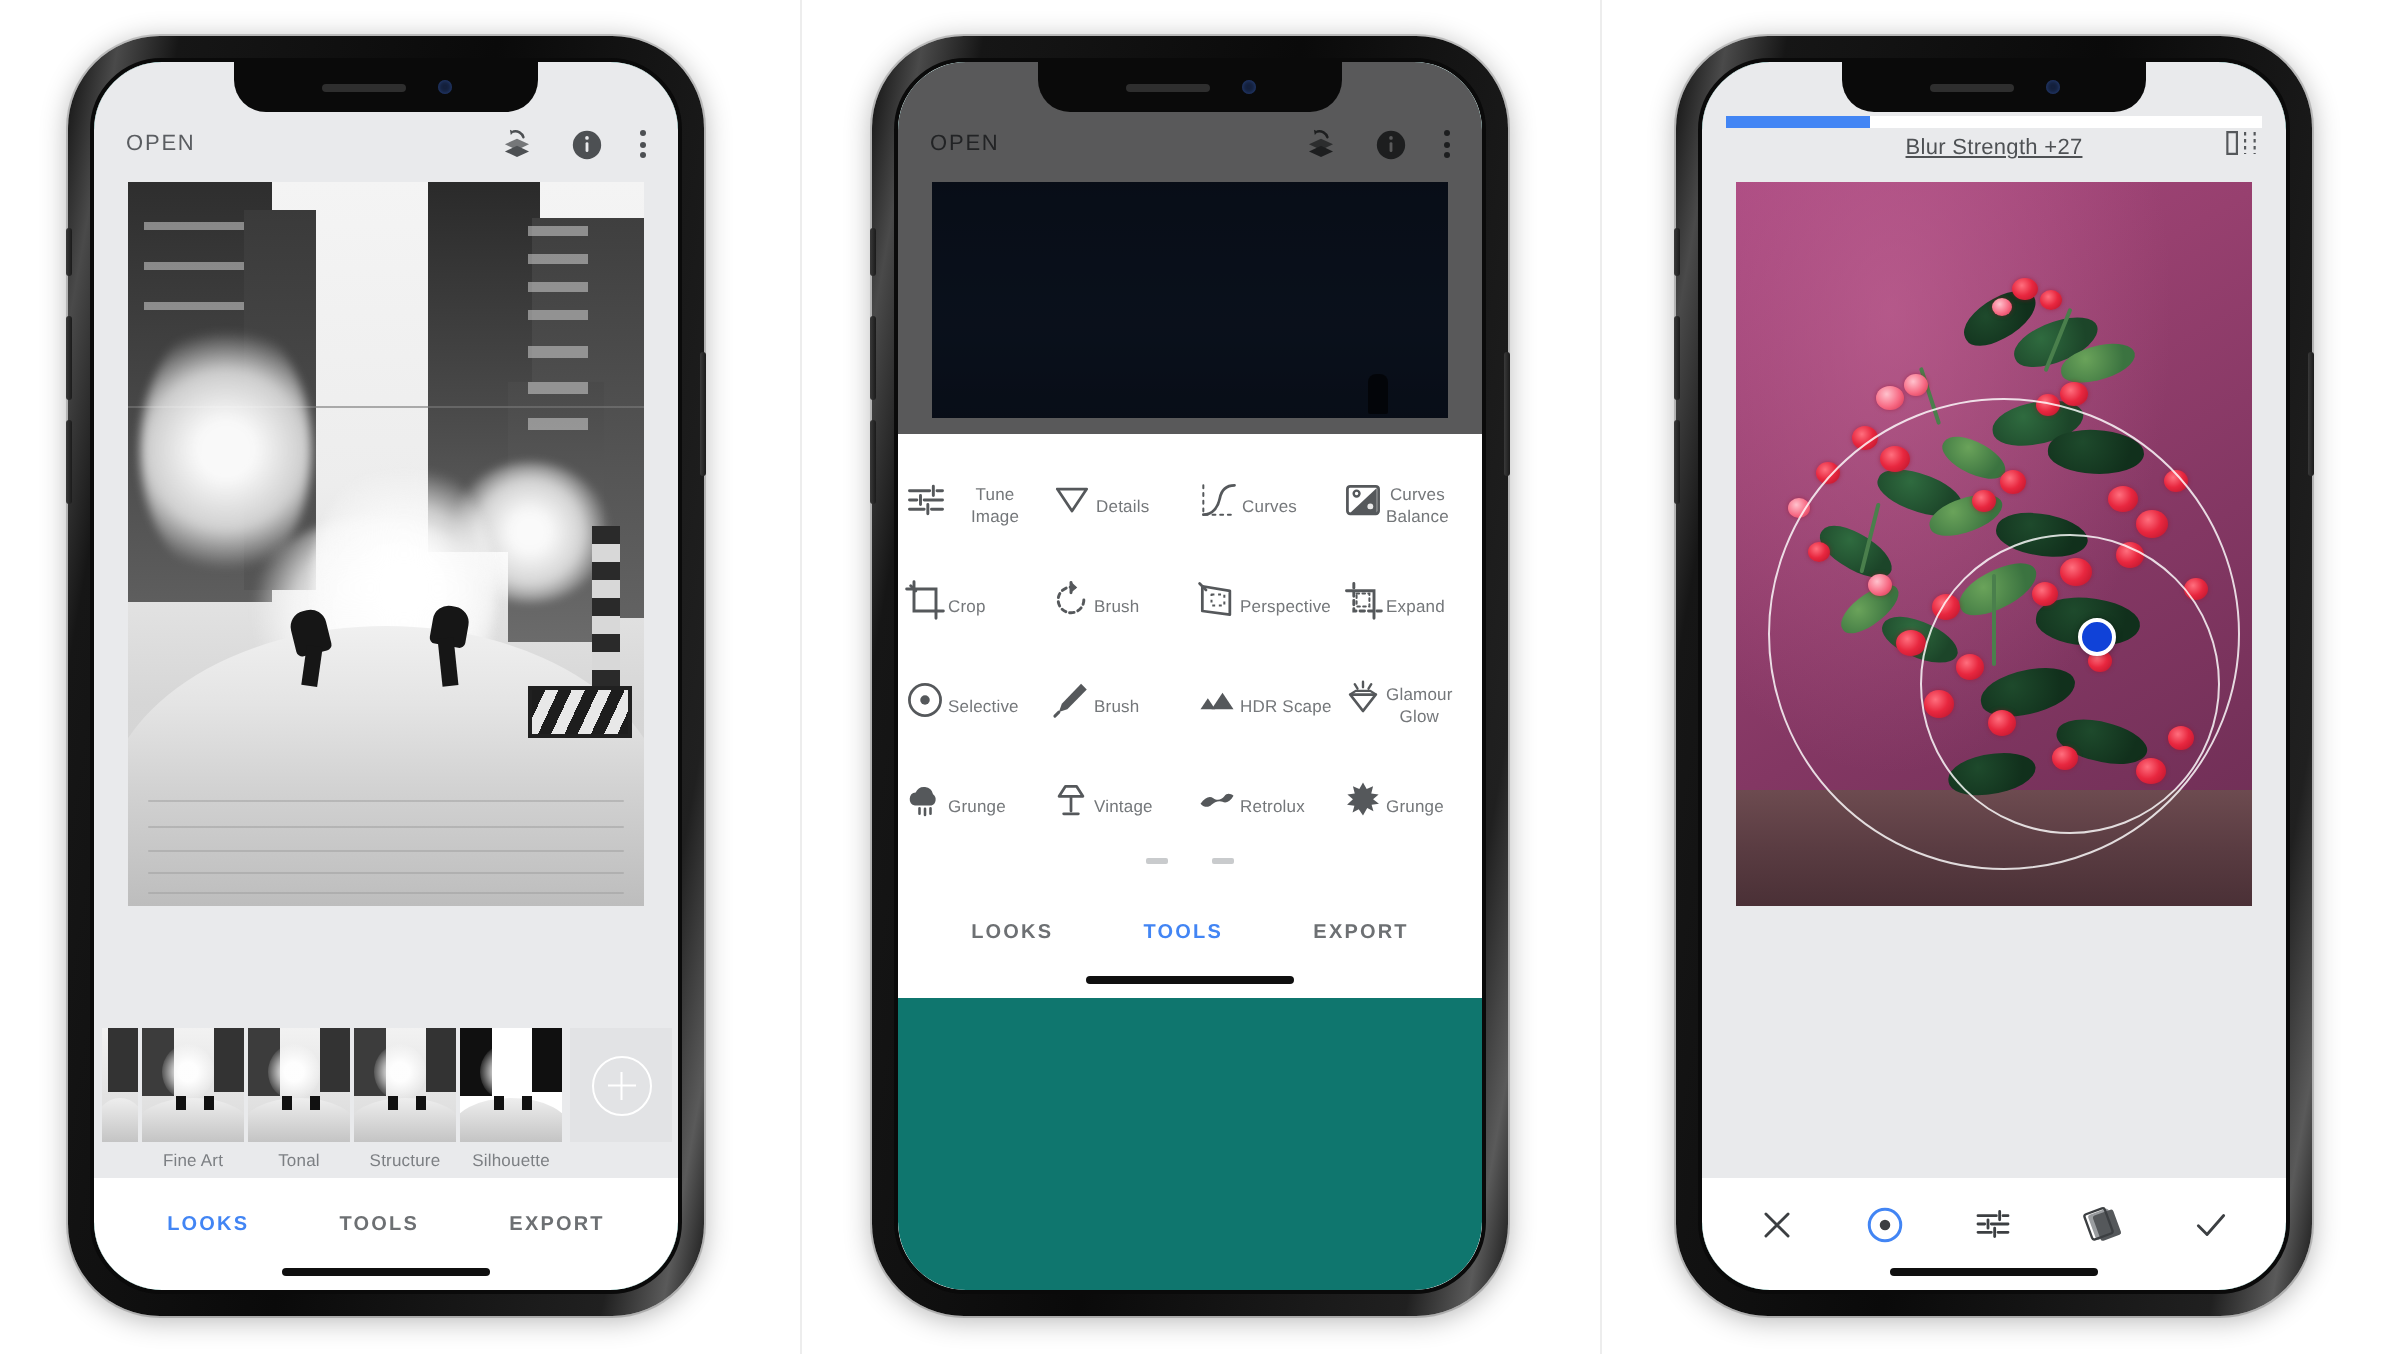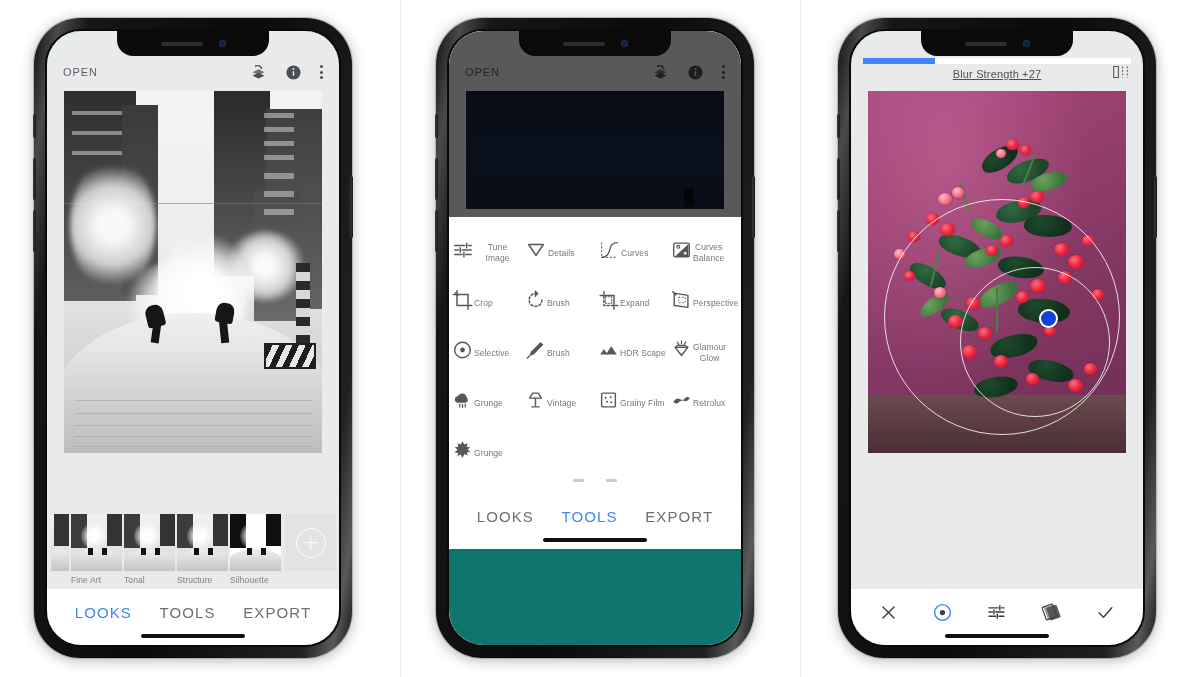--- a/index.html
+++ b/index.html
@@ -205,21 +205,21 @@
   .thumb .mini-steam {
     position:absolute; left:10px; top:8px; width:26px; height:28px; border-radius:50%;
     background:radial-gradient(circle,rgba(255,255,255,0.95) 25%,rgba(255,255,255,0) 75%);
   }
   .thumb .mini-snow { position:absolute; left:-4px; right:-4px; bottom:0; height:22px;
     background:linear-gradient(180deg,#eee,#c4c4c4); border-radius:50% 50% 0 0 / 70% 70% 0 0; }
   .thumb .mini-fig { position:absolute; width:5px; height:7px; background:#111; bottom:16px; }
   .thumb-hi .mini-sky { background:linear-gradient(180deg,#ffffff,#e6e6e6); filter:contrast(1.5); }
   .thumb-hi .mini-l, .thumb-hi .mini-r { background:#101010; }
   .thumb-label {
-    font-size:8.5px; color:#7c7f83; 
+    font-size:8.5px; color:#7c7f83; text-align:center;
     margin-top:4px; white-space:nowrap; letter-spacing:0.1px;
   }
   .add-look {
     width:51px; height:57px; flex:0 0 51px;
     background:#e2e3e5;
     display:flex; align-items:center; justify-content:center;
     margin-left:2px;
   }
   .plus-circle {
     width:30px; height:30px; border-radius:50%;
@@ -236,21 +236,21 @@
   .tabs {
     flex:0 0 56px;
     background:#ffffff;
     display:flex;
     align-items:center;
     justify-content:space-around;
     padding: 0 14px 10px 14px;
     position:relative;
   }
   .tab {
-    font-size:15px; letter-spacing:1.1px; color:#6d7073; font-weight:400;text-align:center;
+    font-size:10px; letter-spacing:1.1px; color:#6d7073; font-weight:700;text-align:center;
   }
   .tab.active { color:#4285F4; }
   .home-ind {
     position:absolute; bottom:7px; left:50%; transform:translateX(-50%);
     width:104px; height:4px; border-radius:3px; background:#0f0f0f;
   }
   .dim-overlay {
     position:absolute; inset:0; background:rgba(0,0,0,0.62); z-index:20; pointer-events:none;
   }
   .navy-photo {
@@ -648,42 +648,42 @@
                   <path d="M19 12a7 7 0 1 1-3.5-6.1" stroke-dasharray="2.4 2.2"></path>
                   <path d="M12 2.5v5.5"></path>
                   <path d="M15.4 5.2 12 2 12 8z" fill="#55585b" stroke="none"></path>
                 </svg>
               </span>
               <span class="tool-label">Brush</span>
             </div>
 
             <div class="tool">
               <span class="tool-icon">
+                <svg width="23" height="22" viewBox="0 0 24 24" fill="none" stroke="#55585b" stroke-width="1.5" stroke-linejoin="round">
+                  <path d="M4 4.5 19 7v13L4 18z"></path>
+                  <path d="M9 9h7v6H9z" stroke-dasharray="1.6 2" stroke-width="1.1"></path>
+                  <path d="M2.5 3 6 6.5" stroke-linecap="round"></path>
+                </svg>
+              </span>
+              <span class="tool-label">Perspective</span>
+            </div>
+
+            <div class="tool">
+              <span class="tool-icon">
                 <svg width="23" height="22" viewBox="0 0 24 24" fill="none" stroke="#55585b" stroke-width="1.6" stroke-linecap="round">
                   <path d="M7 3v15h15" stroke-dasharray="2.4 2.2"></path>
                   <path d="M3 7h15v15"></path>
                   <path d="M8.5 8.5h7v7h-7z" stroke-width="1.1" stroke-dasharray="1.4 1.8"></path>
                 </svg>
               </span>
               <span class="tool-label">Expand</span>
             </div>
 
             <div class="tool">
               <span class="tool-icon">
-                <svg width="23" height="22" viewBox="0 0 24 24" fill="none" stroke="#55585b" stroke-width="1.5" stroke-linejoin="round">
-                  <path d="M4 4.5 19 7v13L4 18z"></path>
-                  <path d="M9 9h7v6H9z" stroke-dasharray="1.6 2" stroke-width="1.1"></path>
-                  <path d="M2.5 3 6 6.5" stroke-linecap="round"></path>
-                </svg>
-              </span>
-              <span class="tool-label">Perspective</span>
-            </div>
-
-            <div class="tool">
-              <span class="tool-icon">
                 <svg width="23" height="22" viewBox="0 0 24 24">
                   <circle cx="12" cy="12" r="8.5" fill="none" stroke="#55585b" stroke-width="1.5"></circle>
                   <circle cx="12" cy="12" r="2.6" fill="#55585b"></circle>
                 </svg>
               </span>
               <span class="tool-label">Selective</span>
             </div>
 
             <div class="tool">
               <span class="tool-icon">
@@ -732,32 +732,20 @@
               <span class="tool-icon">
                 <svg width="23" height="22" viewBox="0 0 24 24" fill="none" stroke="#55585b" stroke-width="1.5" stroke-linejoin="round">
                   <path d="M5.5 10h13L15 4.5H9z"></path>
                   <path d="M12 10v8" stroke-linecap="round"></path>
                   <path d="M8 19.5h8" stroke-linecap="round"></path>
                 </svg>
               </span>
               <span class="tool-label">Vintage</span>
             </div>
 
-            <div class="tool">
-              <span class="tool-icon">
-                <svg width="23" height="22" viewBox="0 0 24 24">
-                  <rect x="4.5" y="4.5" width="15" height="15" rx="1" fill="none" stroke="#55585b" stroke-width="1.5"></rect>
-                  <circle cx="9" cy="9.5" r="1.1" fill="#55585b"></circle>
-                  <circle cx="14.5" cy="9" r="1.1" fill="#55585b"></circle>
-                  <circle cx="10.5" cy="14" r="1.1" fill="#55585b"></circle>
-                  <circle cx="15" cy="14.5" r="1.1" fill="#55585b"></circle>
-                </svg>
-              </span>
-              <span class="tool-label">Grainy Film</span>
-            </div>
 
             <div class="tool">
               <span class="tool-icon">
                 <svg width="23" height="22" viewBox="0 0 24 24">
                   <path d="M3 14c2.5-3.5 5-4.5 7-3s4.5 1 6-1c1.4-1.9 3.2-1.6 5-.3-1.8 3.2-4 4.2-6 3.3s-4.5.2-6 1.6C7.2 16.4 5 16 3 14z" fill="#55585b"></path>
                 </svg>
               </span>
               <span class="tool-label">Retrolux</span>
             </div>
 

